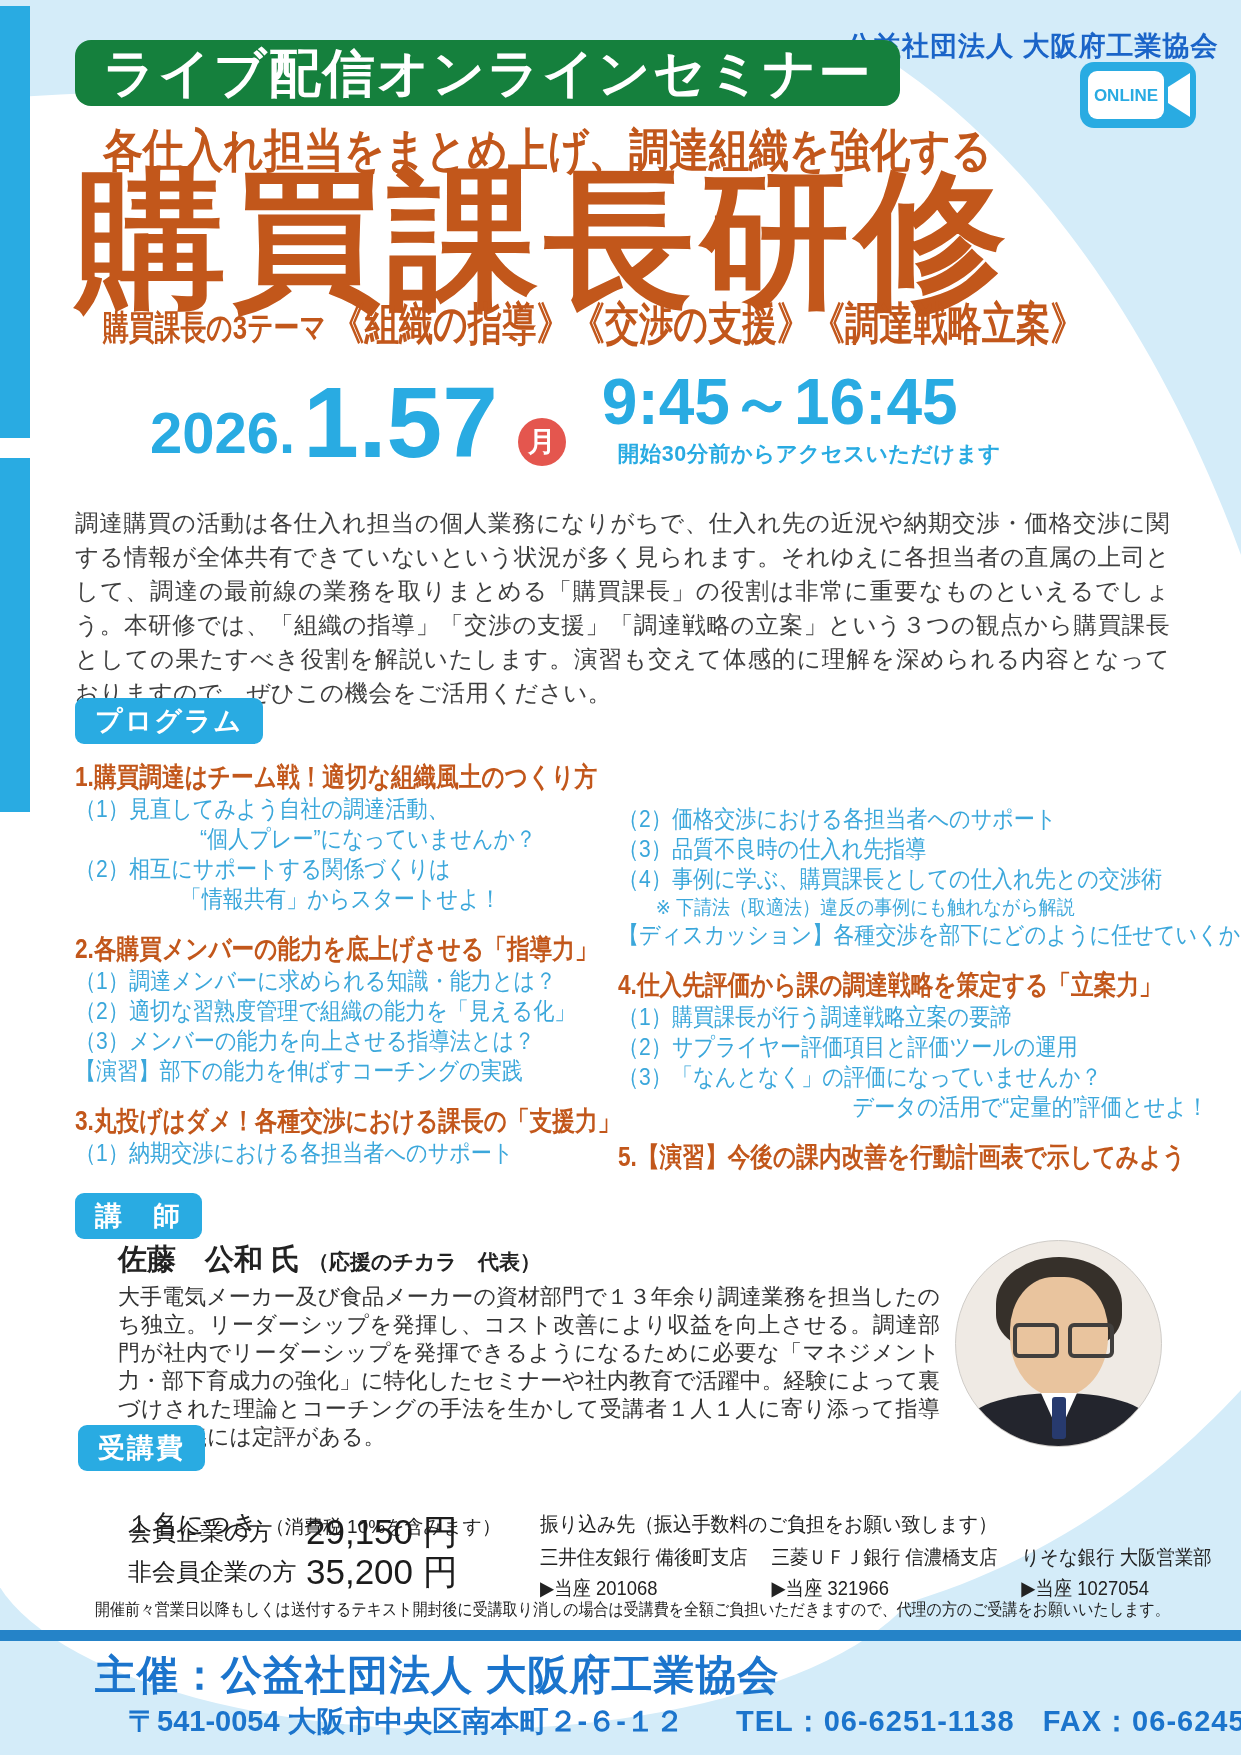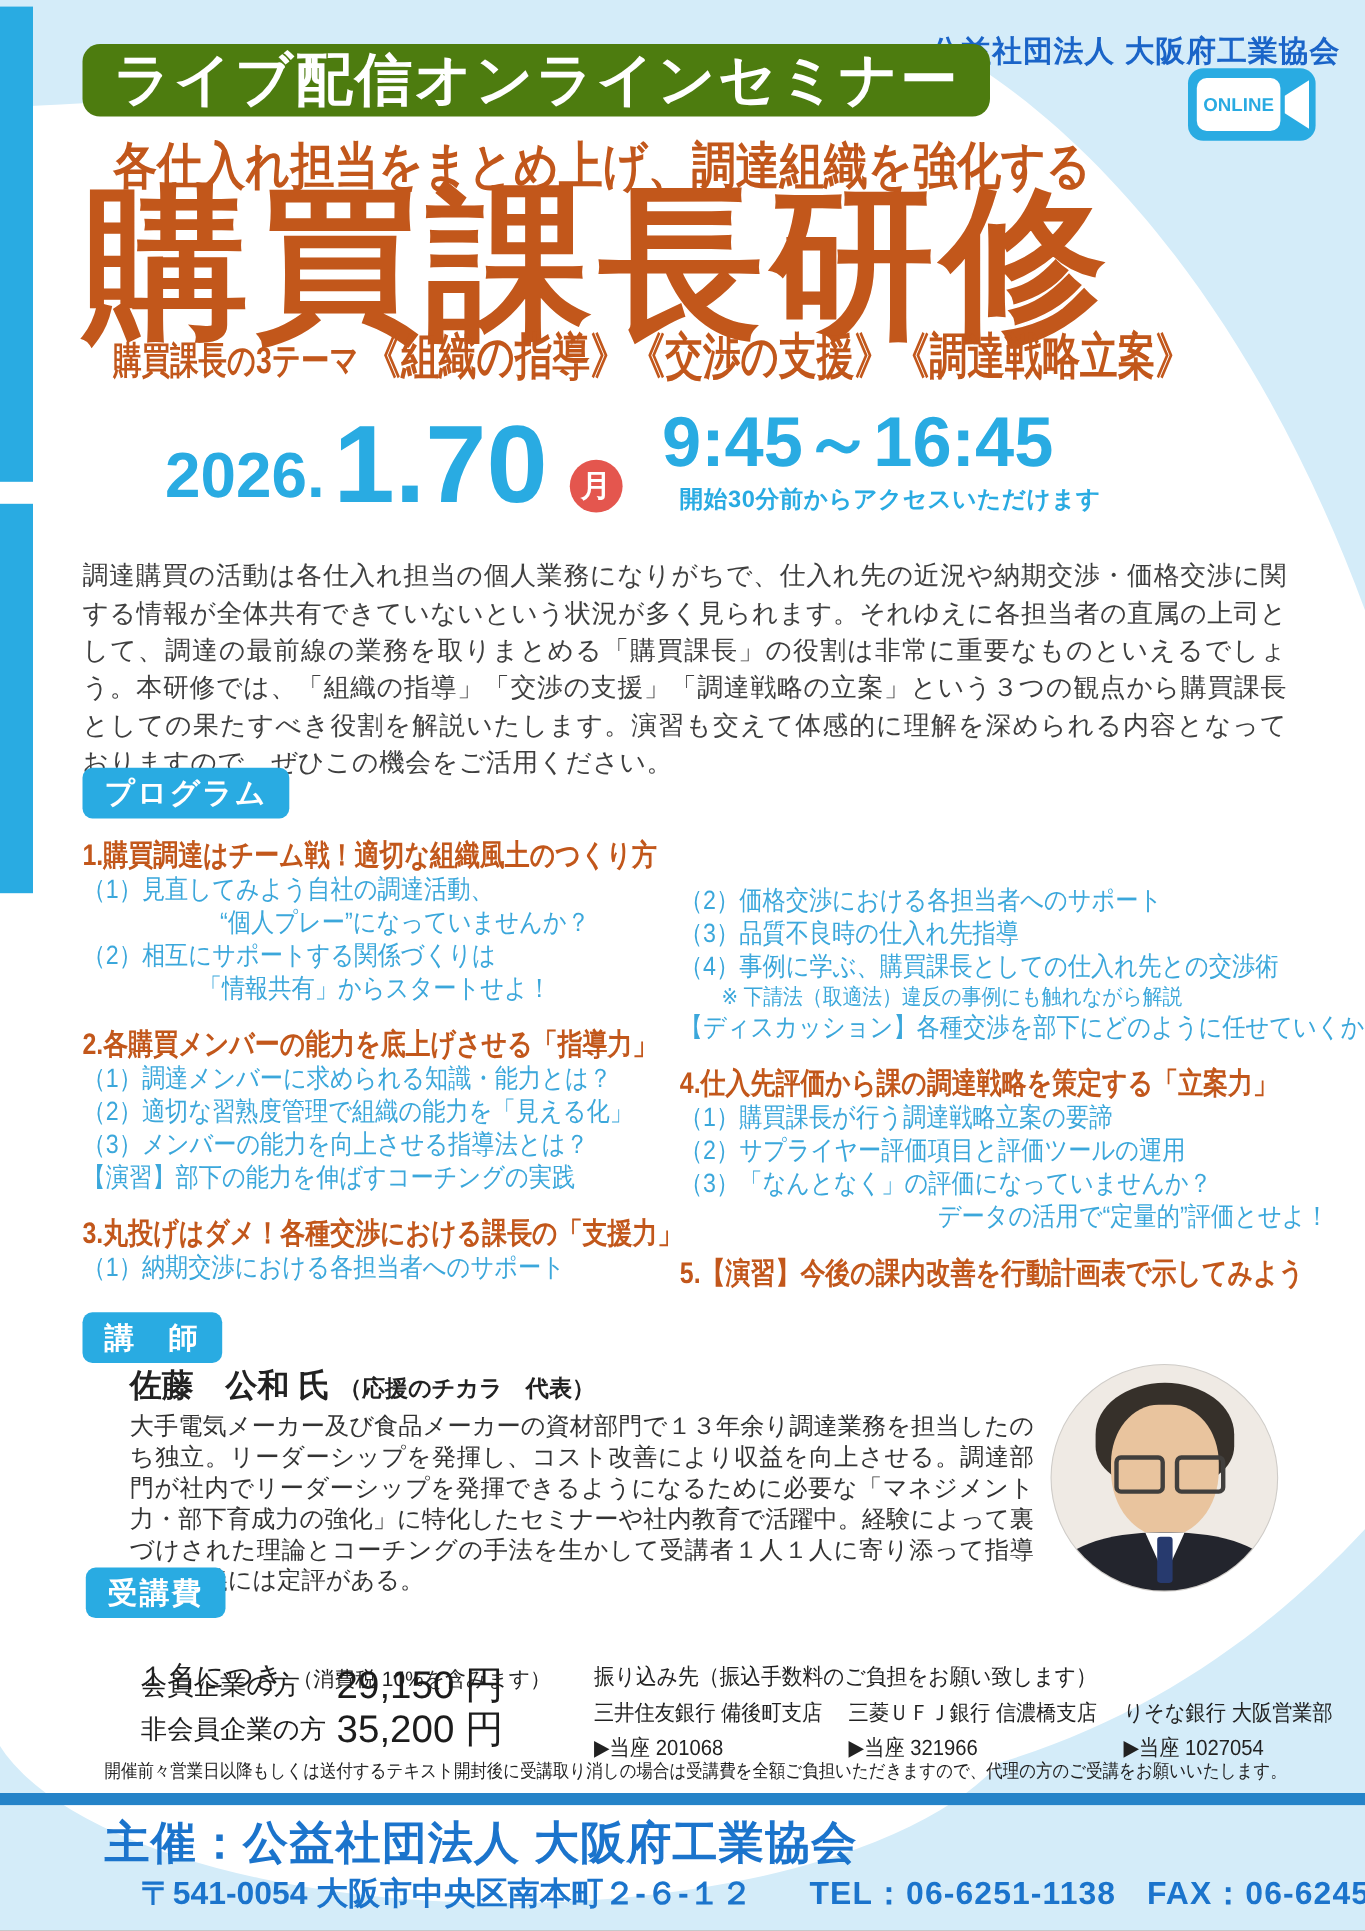--- a/index.html
+++ b/index.html
@@ -7,21 +7,21 @@
         font-family:"Liberation Sans","DejaVu Sans",sans-serif;margin:0 auto;}
   .abs{position:absolute;}
   .bg{position:absolute;left:0;top:0;}
   .nowrap{white-space:nowrap;}
 
   
   .vbar{position:absolute;left:0;width:30px;background:#29abe2;}
 
   
   .org-top{left:846px;top:28px;font-size:27px;font-weight:bold;color:#1a64c8;letter-spacing:1px;}
-  .live-banner{left:75px;top:40px;height:66px;line-height:66px;padding:0 28px;background:#4d7c0f;
+  .live-banner{left:75px;top:40px;height:66px;line-height:66px;padding:0 28px;background:#15803d;
                color:#fff;font-size:52px;font-weight:bold;border-radius:16px;letter-spacing:2px;}
 
   
   .subtitle{left:103px;top:120px;font-size:46px;font-weight:bold;color:#c2571b;
             transform:scaleX(.87);transform-origin:0 0;}
   .main-title{left:76px;top:163px;font-size:150px;line-height:1.02;font-weight:bold;color:#c2571b;letter-spacing:6px;}
   .theme-line{left:103px;top:294px;display:flex;align-items:baseline;transform:scaleX(.76);transform-origin:0 0;color:#c2571b;font-weight:bold;}
   .theme-prefix{font-size:34px;}
   .theme-main{font-size:45px;margin-left:6px;}
 
@@ -121,21 +121,21 @@
 
   <div class="abs subtitle nowrap">各仕入れ担当をまとめ上げ、調達組織を強化する</div>
   <div class="abs main-title nowrap">購買課長研修</div>
   <div class="abs theme-line nowrap">
     <span class="theme-prefix">購買課長の3テーマ</span>
     <span class="theme-main">《組織の指導》《交渉の支援》《調達戦略立案》</span>
   </div>
 
   <div class="abs schedule">
     <span class="sch-year">2026.</span>
-    <span class="sch-day">1.70</span>
+    <span class="sch-day">1.57</span>
     <span class="sch-wd">月</span>
     <span class="sch-right">
       <span class="sch-time">9:45～16:45</span>
       <span class="sch-note">開始30分前からアクセスいただけます</span>
     </span>
   </div>
 
   <div class="abs intro">調達購買の活動は各仕入れ担当の個人業務になりがちで、仕入れ先の近況や納期交渉・価格交渉に関する情報が全体共有できていないという状況が多く見られます。それゆえに各担当者の直属の上司として、調達の最前線の業務を取りまとめる「購買課長」の役割は非常に重要なものといえるでしょう。本研修では、「組織の指導」「交渉の支援」「調達戦略の立案」という３つの観点から購買課長としての果たすべき役割を解説いたします。演習も交えて体感的に理解を深められる内容となっておりますので、ぜひこの機会をご活用ください。</div>
 
   <div class="abs" style="left:75px;top:698px;border-radius:22px;">

